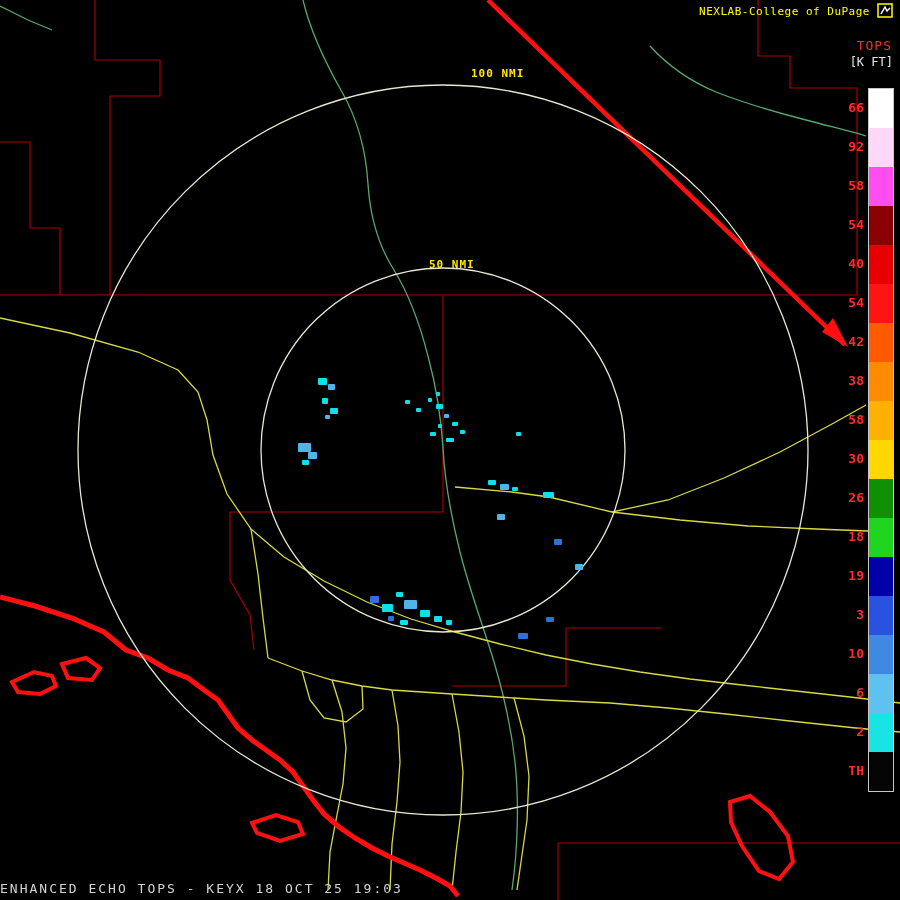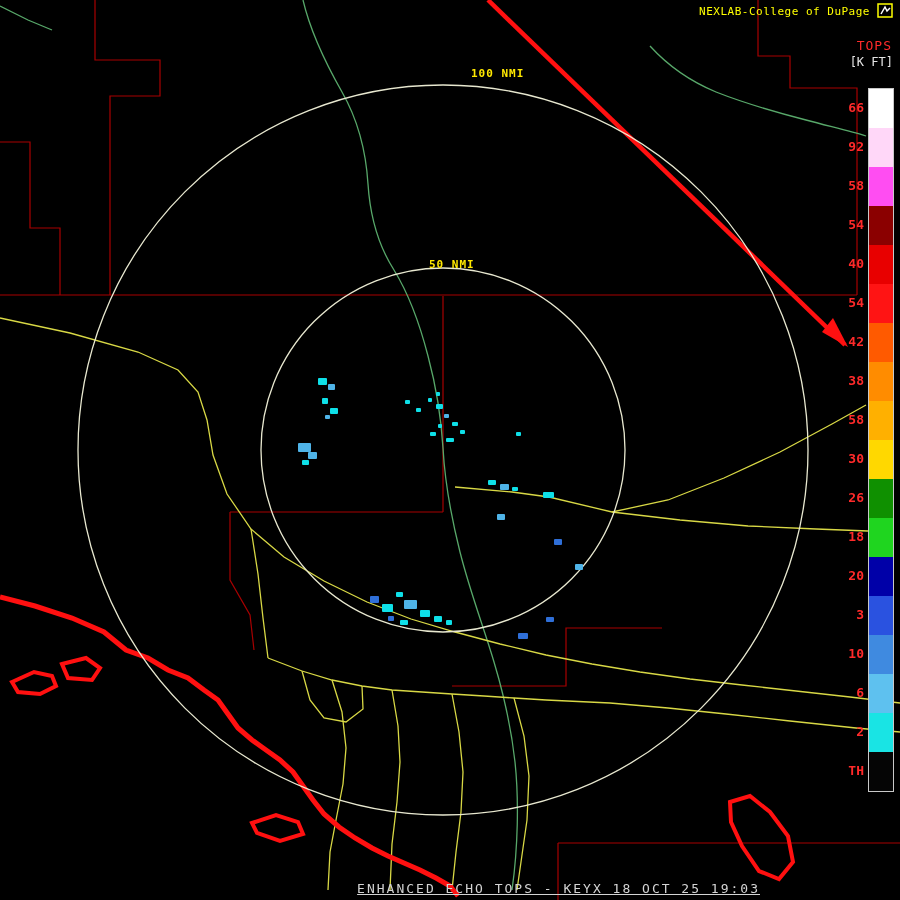--- a/index.html
+++ b/index.html
@@ -12,22 +12,22 @@
   .brand-icon{position:absolute;top:3px;right:7px;width:16px;height:15px;}
   .scale-title{position:absolute;top:38px;right:8px;color:#ff2a2a;font-size:13px;letter-spacing:1px;text-align:center;}
   .scale-units{position:absolute;top:55px;right:7px;color:#e5e5e5;font-size:12px;}
   .scale-cells{position:absolute;top:88px;right:6px;width:24px;border:1px solid #c8c8c8;}
   .scale-cell{width:24px;height:39px;}
   .scale-labels{position:absolute;top:88px;right:36px;width:30px;}
   .scale-label{height:39px;line-height:39px;text-align:right;color:#ff2a2a;font-size:13px;font-weight:bold;}
   .ring-label{position:absolute;color:#ffe800;font-size:11px;font-weight:bold;letter-spacing:1px;}
   .ring-label-100{left:424px;top:67px;margin-left:47px;}
   .ring-label-50{left:429px;top:258px;}
-  .caption{position:absolute;bottom:4px;left:0;width:760px;text-align:right;
-           color:#d4d4d4;font-size:13px;letter-spacing:2px;text-decoration:underline;}
+  .caption{position:absolute;bottom:4px;left:0;width:760px;text-align:left;
+           color:#d4d4d4;font-size:13px;letter-spacing:2px;}
 </style>
 </head>
 <body>
 
 <div class="screen">
 
   <svg class="map-svg" width="900" height="900" viewBox="0 0 900 900">
 
     <g stroke="#a80000" stroke-width="1.2" fill="none">
       <path d="M95,0 L95,60 L160,60 L160,96 L110,96 L110,295"></path>
@@ -146,21 +146,21 @@
       <div class="scale-label">58</div>
       <div class="scale-label">54</div>
       <div class="scale-label">40</div>
       <div class="scale-label">54</div>
       <div class="scale-label">42</div>
       <div class="scale-label">38</div>
       <div class="scale-label">58</div>
       <div class="scale-label">30</div>
       <div class="scale-label">26</div>
       <div class="scale-label">18</div>
-      <div class="scale-label">20</div>
+      <div class="scale-label">19</div>
       <div class="scale-label">3</div>
       <div class="scale-label">10</div>
       <div class="scale-label">6</div>
       <div class="scale-label">2</div>
       <div class="scale-label">TH</div>
     </div>
   <div class="scale-cells">
       <div class="scale-cell" style="background: rgb(255, 255, 255);"></div>
       <div class="scale-cell" style="background: rgb(255, 215, 248);"></div>
       <div class="scale-cell" style="background: rgb(255, 77, 242);"></div>

